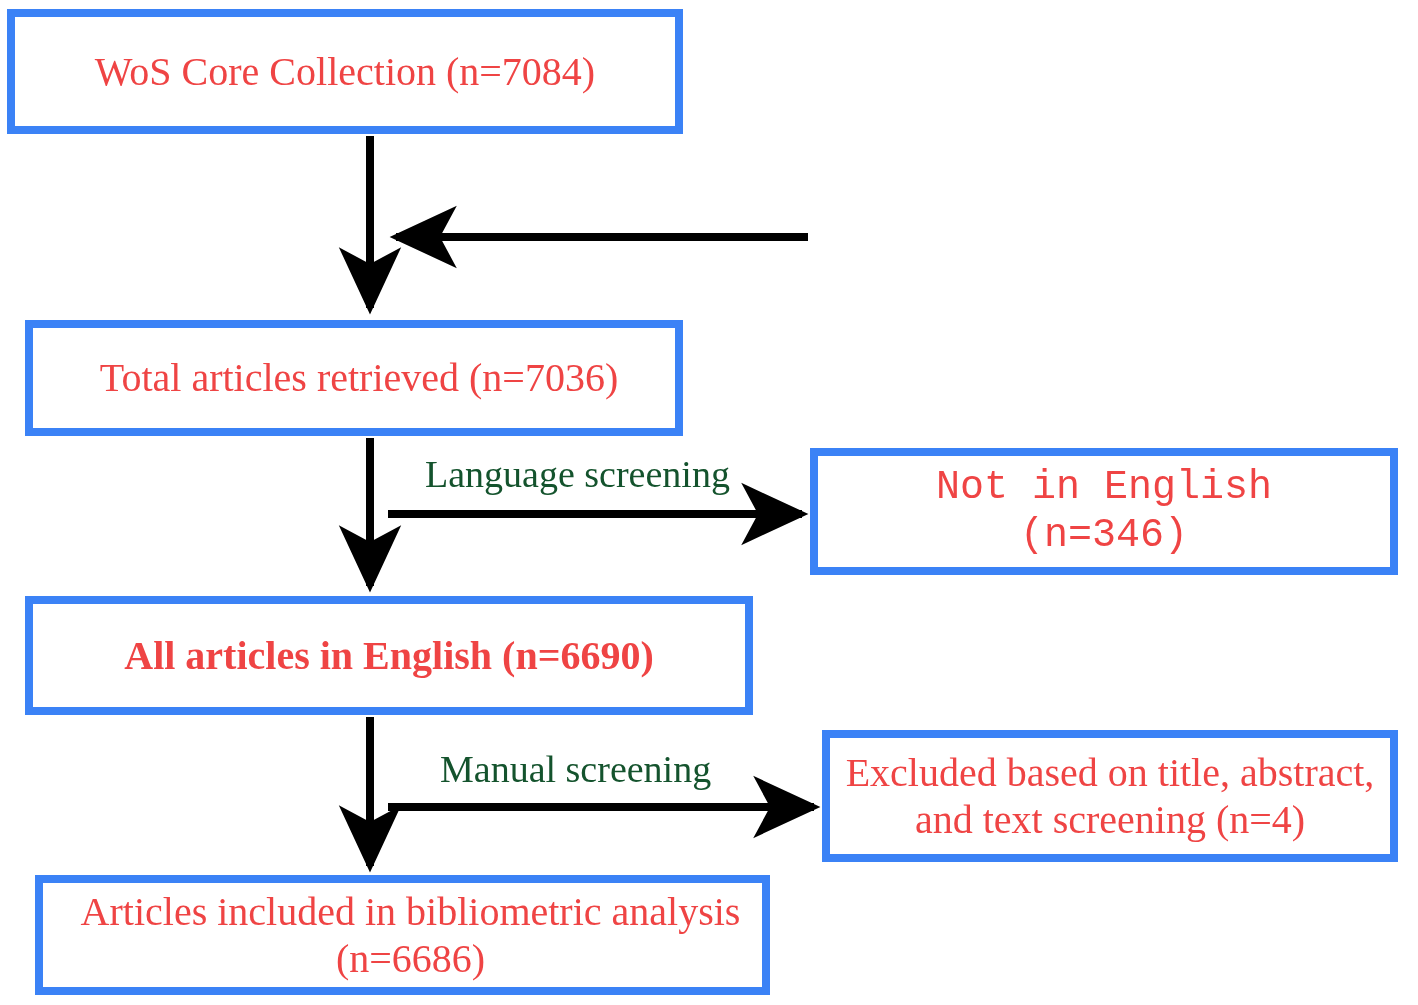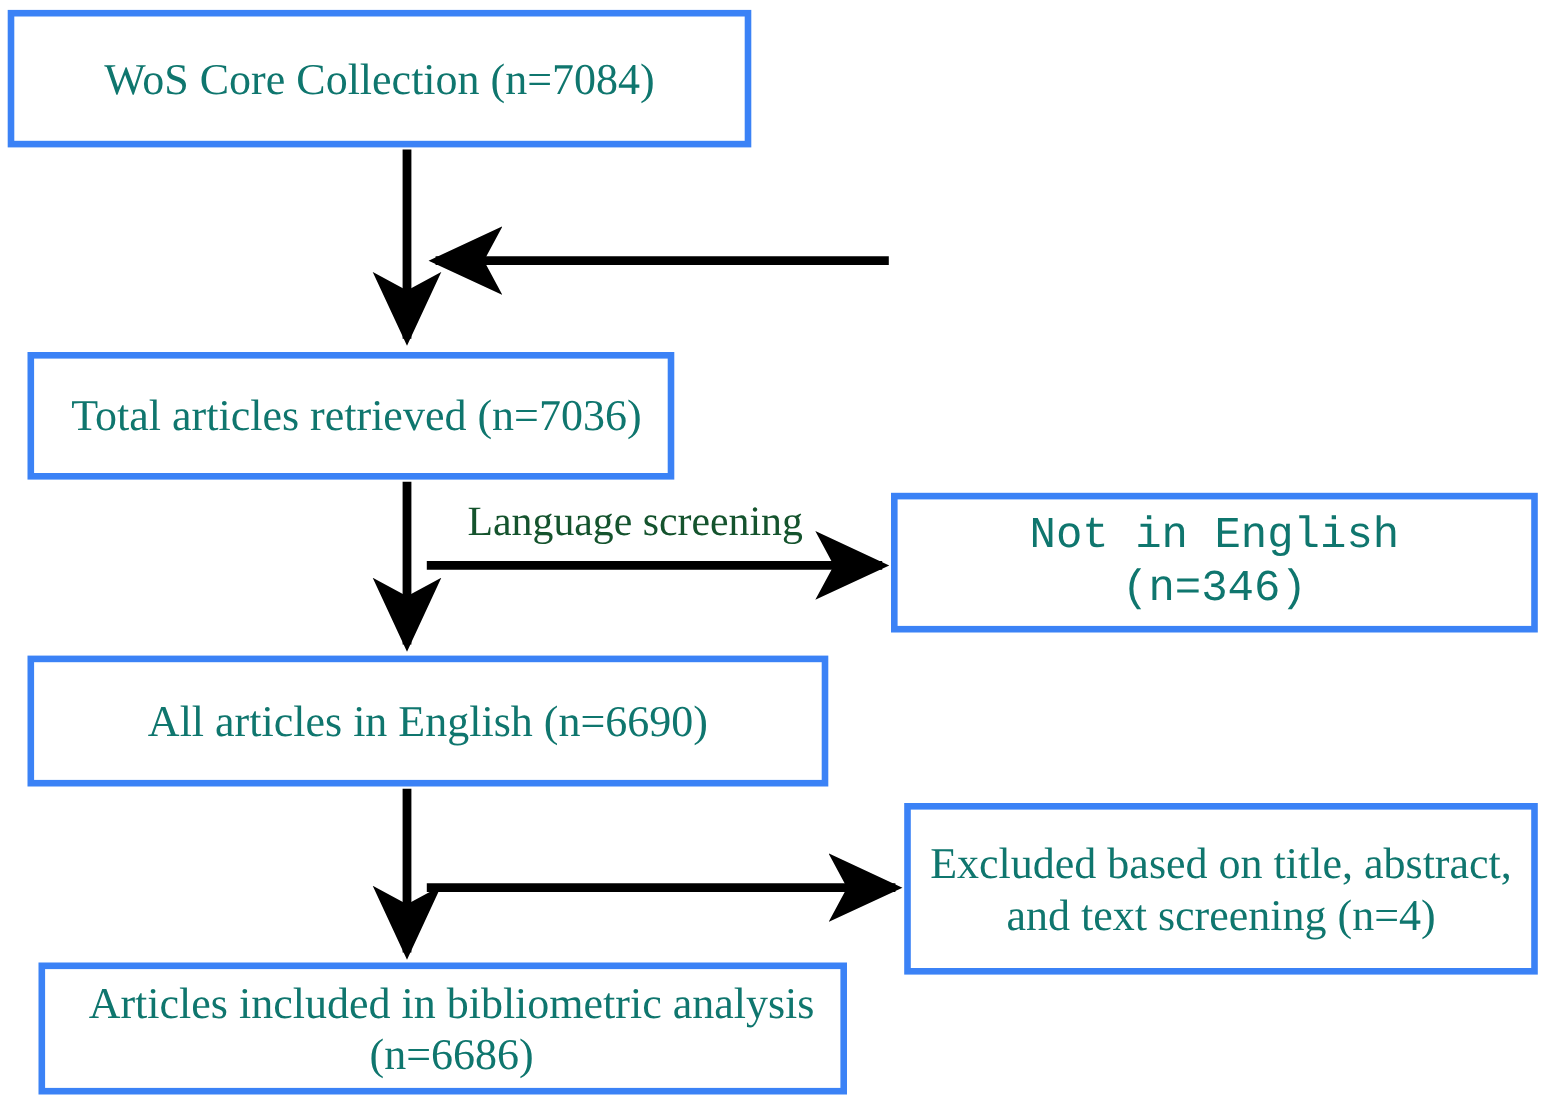--- a/index.html
+++ b/index.html
@@ -15,29 +15,29 @@
   #canvas {
     position: relative;
     width: 1418px;
     height: 1005px;
     background: #ffffff;
     overflow: hidden;
   }
   .node {
     position: absolute;
     box-sizing: border-box;
-    border: 6px solid #3b82f6;
+    border: 8px solid #3b82f6;
     background: #ffffff;
     display: flex;
     align-items: center;
     justify-content: center;
     text-align: center;
     line-height: 1.18;
     font-size: 40px;
-    color: #0f766e;
+    color: #ef4444;
     padding: 0 8px;
     white-space: pre-line;
   }
   .node .node-text {
     display: block;
     width: 100%;
     white-space: pre-line;
   }
   .edge-label {
     position: absolute;
@@ -50,24 +50,24 @@
     position: absolute;
     left: 0;
     top: 0;
     width: 1418px;
     height: 1005px;
     pointer-events: none;
   }
   
   #node-wos        { left: 7px;   top: 9px;    width: 676px; height: 125px; }
   #node-removal    { left: 810px; top: 172px;  width: 588px; height: 130px; }
-  #node-total      { left: 25px;  top: 320px;  width: 588px; height: 116px; padding-left: 18px; }
+  #node-total      { left: 25px;  top: 320px;  width: 658px; height: 116px; padding-left: 18px; }
   #node-notenglish { left: 810px; top: 448px;  width: 588px; height: 127px; font-family: Liberation Mono, monospace; }
-  #node-english    { left: 25px;  top: 596px;  width: 728px; height: 119px; }
-  #node-excluded   { left: 822px; top: 730px;  width: 576px; height: 156px; align-items: center; }
+  #node-english    { left: 25px;  top: 596px;  width: 728px; height: 119px; font-weight: bold; }
+  #node-excluded   { left: 822px; top: 730px;  width: 576px; height: 132px; align-items: center; }
   #node-included   { left: 35px;  top: 875px;  width: 735px; height: 120px; padding-left: 24px; }
 </style>
 </head>
 <body>
 
 <div id="canvas">
 
   <svg class="connectors" viewBox="0 0 1418 1005" xmlns="http://www.w3.org/2000/svg">
     <defs>
       <marker id="arrow-right" markerWidth="9" markerHeight="9" refX="7.6" refY="4.5" orient="auto" markerUnits="strokeWidth">
@@ -117,14 +117,15 @@
 and text screening (n=4)</span>
   </div>
 
   <div class="node" id="node-included">
     <span class="node-text">Articles included in bibliometric analysis
 (n=6686)</span>
   </div>
 
   <div class="edge-label" style="left: 425px; top: 455px;">Language screening</div>
 
+  <div class="edge-label" style="left: 440px; top: 750px;">Manual screening</div>
 
 </div>
 
 </body></html>

